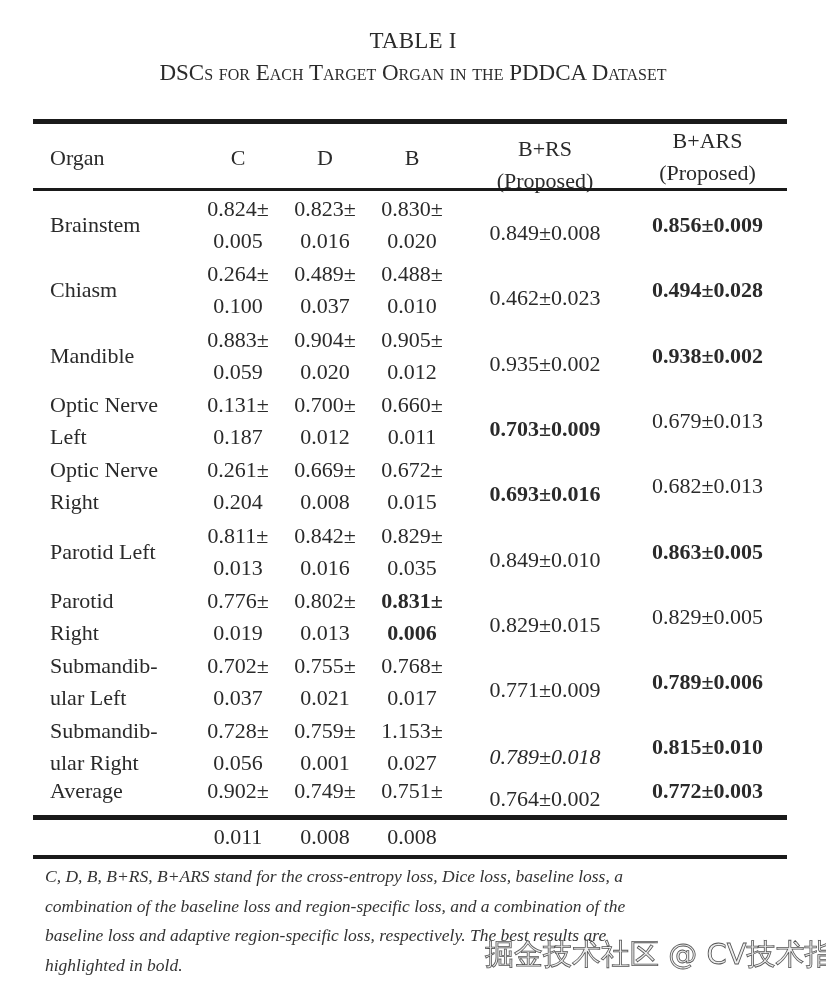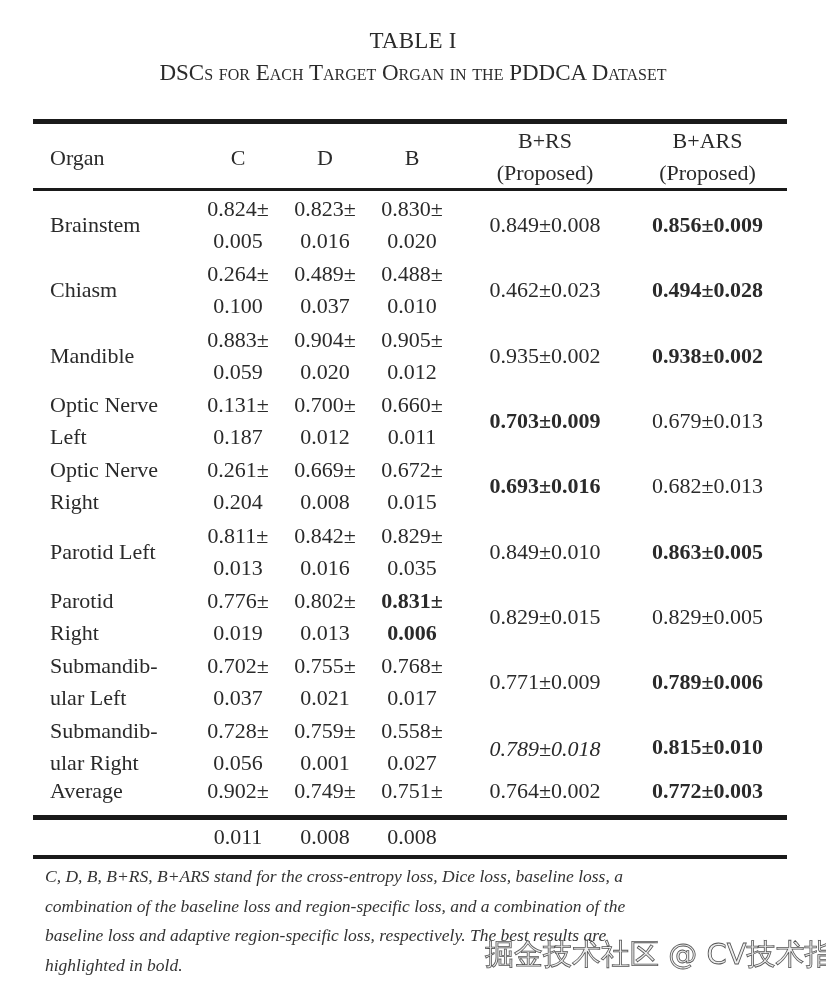--- a/index.html
+++ b/index.html
@@ -15,21 +15,21 @@
   .rule.mid { top:188px; height:3px; }
   .rule.bot1 { top:815px; height:5px; }
   .rule.bot2 { top:855px; height:4px; }
   .cell { position:absolute; font-size:22px; line-height:32px; white-space:nowrap; }
   .hdr { position:absolute; font-size:22px; line-height:32px; text-align:center; }
   .organ { left:50px; }
   .num { text-align:center; width:80px; }
   .colC { left:198px; }
   .colD { left:285px; }
   .colB { left:372px; }
-  .colRS { left:465px; width:160px; text-align:center; }
+  .colRS { left:465px; width:160px; text-align:center;margin-top:8px; }
   .colARS { left:625px; width:165px; text-align:center; }
   .bold { font-weight:bold; }
   .note { position:absolute; left:45px; top:862px; width:640px; font-style:italic;
           font-size:17.5px; line-height:29.5px; color:#333; }
   .wm { position:absolute; left:485px; top:935px; font-family:"DejaVu Sans",sans-serif;
         font-size:29px; color:#eeeeee; -webkit-text-stroke:0.8px #555; white-space:nowrap; }
 </style>
 </head>
 <body>
 
@@ -125,21 +125,21 @@
     <div class="cell num colB" style="top: 650.1px;">0.768±</div>
     <div class="cell num colB" style="top: 682.1px;">0.017</div>
     <div class="cell colRS" style="top: 666.1px;">0.771±0.009</div>
     <div class="cell colARS bold" style="top: 666.1px;">0.789±0.006</div>
     <div class="cell organ" style="top: 715.4px;">Submandib-</div>
     <div class="cell organ" style="top: 747.4px;">ular Right</div>
     <div class="cell num colC" style="top: 715.4px;">0.728±</div>
     <div class="cell num colC" style="top: 747.4px;">0.056</div>
     <div class="cell num colD" style="top: 715.4px;">0.759±</div>
     <div class="cell num colD" style="top: 747.4px;">0.001</div>
-    <div class="cell num colB" style="top: 715.4px;">0.558±</div>
+    <div class="cell num colB" style="top: 715.4px;">1.153±</div>
     <div class="cell num colB" style="top: 747.4px;">0.027</div>
     <div class="cell colRS" style="top: 733px; font-style: italic;">0.789±0.018</div>
     <div class="cell colARS bold" style="top: 731.4px;">0.815±0.010</div>
     <div class="cell organ" style="top: 774.7px;">Average</div>
     <div class="cell num colC" style="top: 774.7px;">0.902±</div>
     <div class="cell num colD" style="top: 774.7px;">0.749±</div>
     <div class="cell num colB" style="top: 774.7px;">0.751±</div>
     <div class="cell colRS" style="top: 774.7px;">0.764±0.002</div>
     <div class="cell colARS bold" style="top: 774.7px;">0.772±0.003</div>
     <div class="cell num colC" style="top: 821px;">0.011</div>

